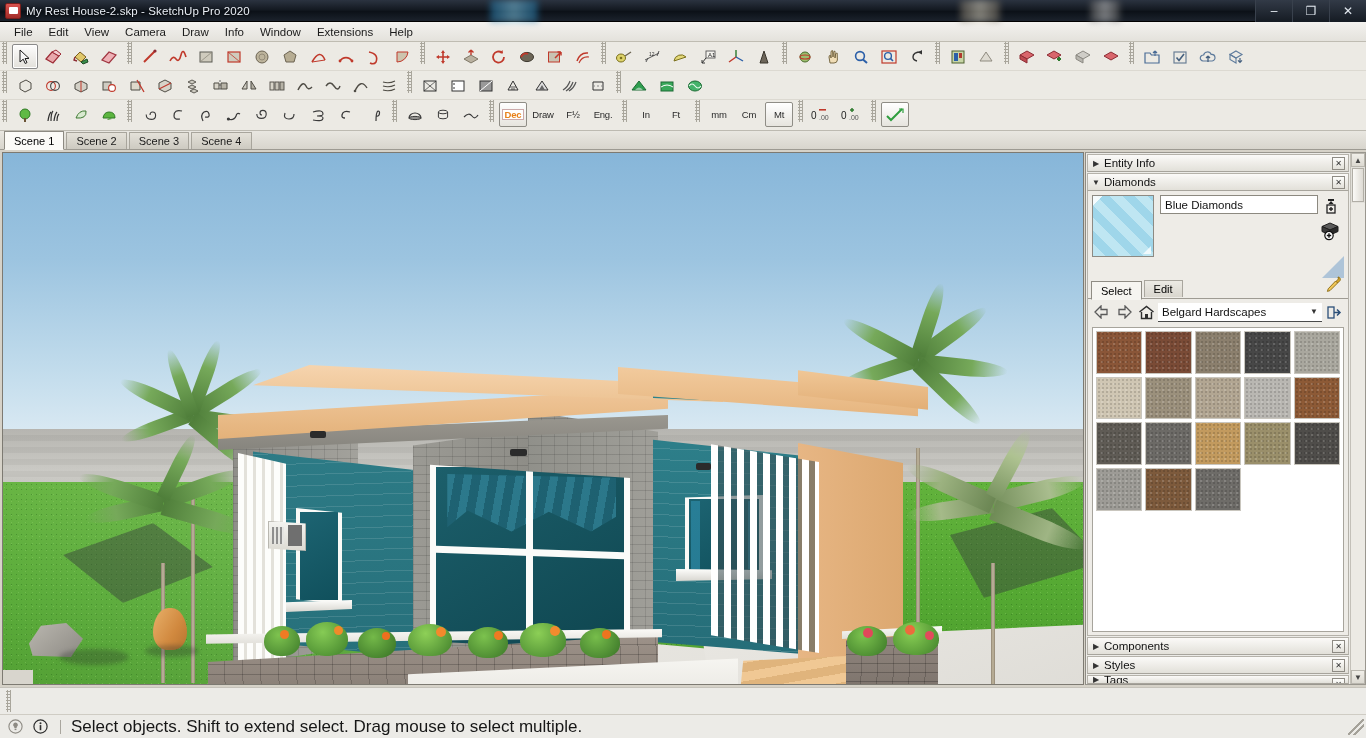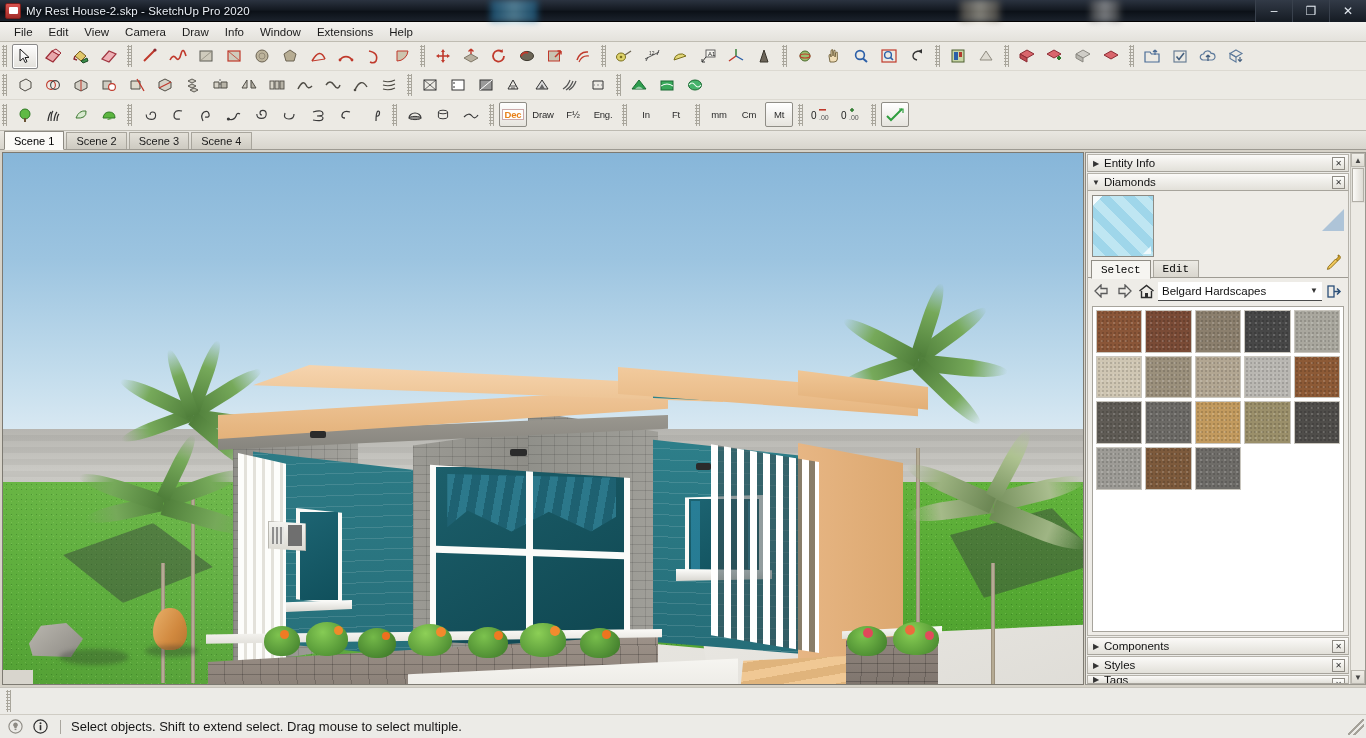--- a/index.html
+++ b/index.html
@@ -53,21 +53,21 @@
   .menubar .mi {
     font-size: 11.5px; color: #1b1b1b; padding: 2px 8px; cursor: default; white-space: nowrap;
   }
 
   
   .toolbars {
     flex: 0 0 auto; background: #eceae4;
     border-bottom: 1px solid #bdbab1; padding-bottom: 1px;
   }
   .trow {
-    height: 29px; display: flex; align-items: center;
+    height: 29px; display: flex; 
     border-bottom: 1px solid #dcd9d1;
   }
   .trow:last-child { border-bottom: none; }
   .grp { display: flex; align-items: center; height: 29px; padding: 0 2px; }
   .grip {
     width: 5px; height: 22px; margin: 0 2px;
     background-image: radial-gradient(circle, #a9a69c 1px, transparent 1.2px);
     background-size: 3px 3px; flex: 0 0 5px;
   }
   .tbtn {
@@ -440,22 +440,22 @@
     white-space: nowrap; overflow: hidden;
   }
   .mat-side-btns { width: 26px; display: flex; flex-direction: column; align-items: center;
     padding-top: 1px; }
   .mat-ibtn { width: 22px; height: 23px; display: flex; align-items: center; justify-content: center; }
   .mat-resize {
     width: 0; height: 0; align-self: flex-end; margin-top: 14px;
     border-left: 22px solid transparent; border-bottom: 22px solid #aec4d8;
   }
 
-  .tabs-row { display: flex; align-items: center; height: 19px; padding-left: 3px;
-    border-bottom: 1px solid #9e9b93; position: relative; font-family: Liberation Mono, monospace; }
+  .tabs-row { display: flex; align-items: flex-start; height: 19px; padding-left: 3px;
+    border-bottom: 1px solid #9e9b93; position: relative; }
   .mtab { font-size: 11px; padding: 2px 9px; height: 17px; line-height: 13px;
     border: 1px solid #a9a69e; border-bottom: none;
     background: linear-gradient(to bottom,#eceae4,#d9d6ce); margin-right: 2px; }
   .mtab.sel { background: #f6f5f1; height: 19px; padding-top: 3px; border-color: #908d85;
     border-bottom: 1px solid #f6f5f1; position: relative; top: 1px; }
   .eyedrop { position: absolute; right: 6px; bottom: 1px; }
 
   .lib-row { display: flex; align-items: center; height: 24px; padding: 2px 4px 0 4px; gap: 2px; }
   .nav-ibtn { width: 20px; height: 20px; display: flex; align-items: center; justify-content: center; }
   .lib-select {
@@ -498,21 +498,21 @@
   .measure-box {
     width: 287px; height: 24px; background: #f6f5f2; border: 1px solid #9b988f;
     display: flex; align-items: center; padding-left: 8px; font-size: 11.5px; color: #1d1d1d;
   }
   .statusbar {
     flex: 0 0 24px; display: flex; align-items: center; gap: 6px;
     background: #ecebe7; border-top: 1px solid #cfccc4; padding-left: 6px;
   }
   .sb-icon { width: 19px; height: 19px; display: flex; align-items: center; justify-content: center; }
   .sb-sep { width: 1px; height: 14px; background: #a9a69e; margin: 0 4px; }
-  .sb-text { font-size: 13px; color: #161616; text-align: right; }
+  .sb-text { font-size: 17px; color: #161616; text-align: right; }
   .sb-resize {
     margin-left: auto; width: 16px; height: 16px; margin-right: 2px;
     background:
       linear-gradient(135deg, transparent 45%, #a5a29a 45% 55%, transparent 55%),
       linear-gradient(135deg, transparent 65%, #a5a29a 65% 75%, transparent 75%);
   }
   .vp-scroll-corner {
     position: absolute; left: 0; bottom: 0; width: 30px; height: 14px;
     background: #d8d5cd;
   }
@@ -1298,20 +1298,42 @@
           <div class="section-head">
             <span class="caret">▼</span>
             <span class="lbl">Diamonds</span>
             <span class="closebox">✕</span>
           </div>
 
           <div class="mat-body">
             <div class="mat-top">
               <div class="mat-thumb"></div>
               <div class="mat-right">
+                <div class="mat-name-row">
+                  <div class="mat-name">Blue Diamonds</div>
+                  <div class="mat-side-btns">
+                    <div class="mat-ibtn">
+                      <svg width="16" height="20" viewBox="0 0 16 20">
+                          <path d="M5 1 h6 v2 h-6 Z" fill="#222"></path>
+                          <path d="M8 3 L5.4 6 h5.2 Z" fill="#222"></path>
+                          <rect x="4" y="7" width="8" height="8" fill="none" stroke="#222" stroke-width="1.3"></rect>
+                          <path d="M8 9 v4 M6 11 h4" stroke="#222" stroke-width="1.4"></path>
+                        </svg>
+                    </div>
+                    <div class="mat-ibtn">
+                      <svg width="20" height="20" viewBox="0 0 20 20">
+                          <polygon points="9,2 17,5.5 9,9 1,5.5" fill="#5b5b5b" stroke="#1e1e1e" stroke-width="1"></polygon>
+                          <polygon points="1,5.5 9,9 9,14 1,10.5" fill="#3b3b3b" stroke="#1e1e1e" stroke-width="1"></polygon>
+                          <polygon points="17,5.5 9,9 9,14 17,10.5" fill="#2a2a2a" stroke="#1e1e1e" stroke-width="1"></polygon>
+                          <circle cx="8" cy="14.5" r="4.2" fill="#fff" stroke="#111" stroke-width="1.2"></circle>
+                          <path d="M8 12.3 v4.4 M5.8 14.5 h4.4" stroke="#111" stroke-width="1.4"></path>
+                        </svg>
+                    </div>
+                  </div>
+                </div>
                 <div class="mat-resize"></div>
               </div>
             </div>
 
             <div class="tabs-row">
               <div class="mtab sel">Select</div>
               <div class="mtab">Edit</div>
               <div class="eyedrop">
                 <svg width="18" height="18" viewBox="0 0 18 18">
                     <path d="M14 2 a2.4 2.4 0 0 1 2 3.6 l-2.4 2.4 l-1.6-1.6 l2.4-2.4 Z" fill="#d9a72a" stroke="#8a6a12" stroke-width=".9"></path>

